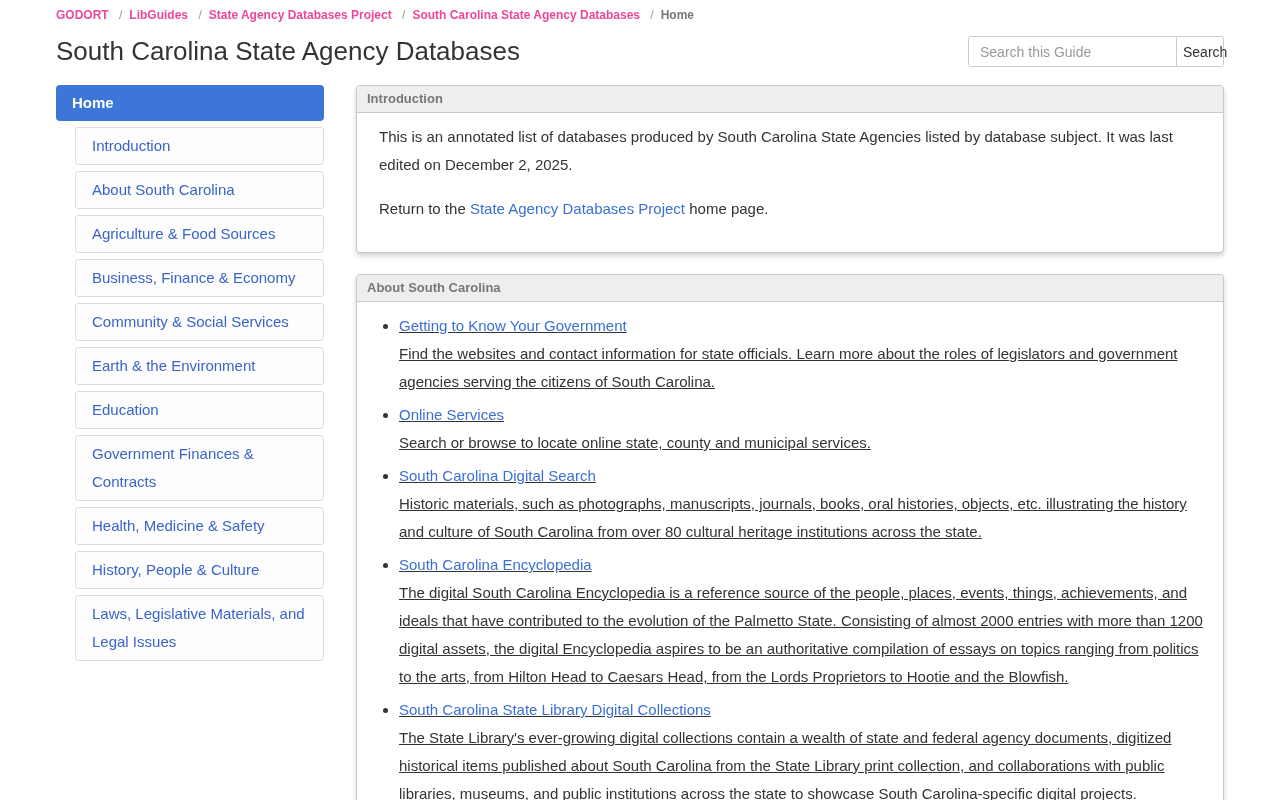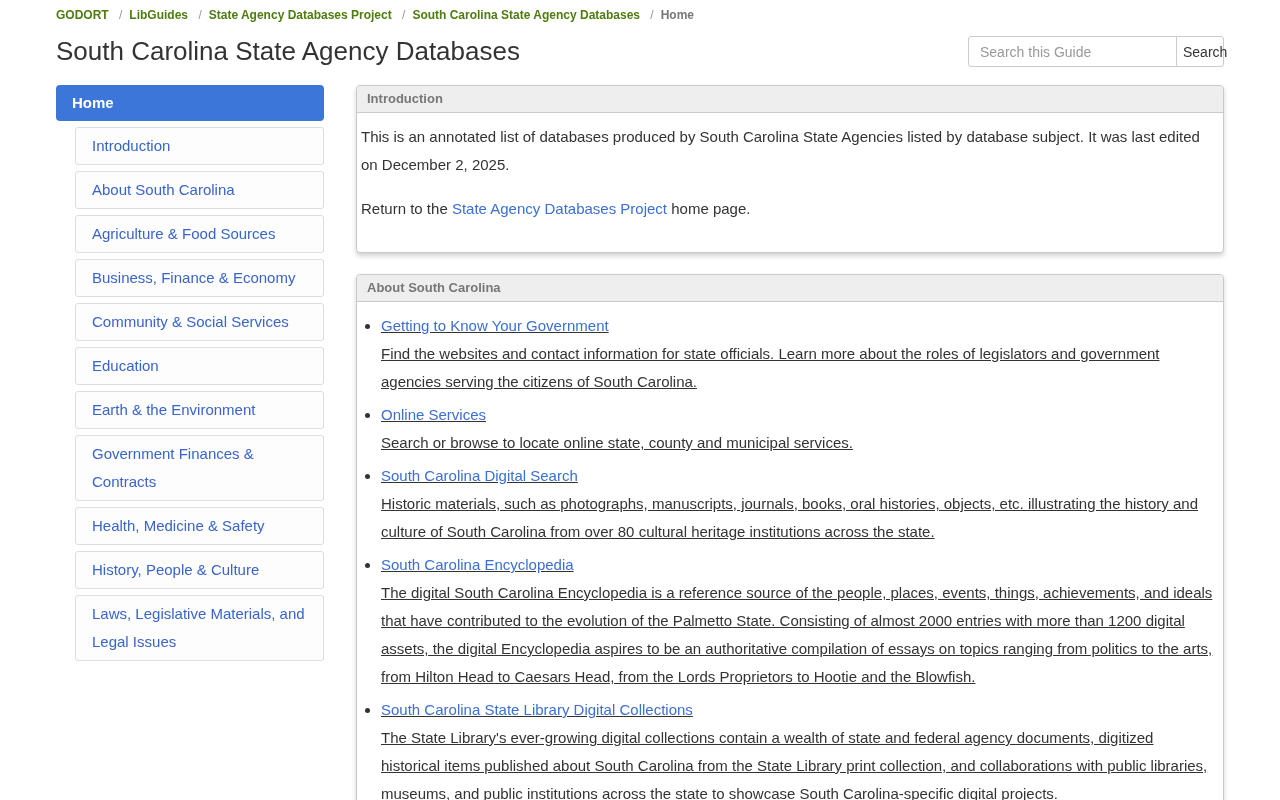--- a/index.html
+++ b/index.html
@@ -11,21 +11,21 @@
     overflow: hidden;
     background: #ffffff;
     color: #333333;
     font-family: "Liberation Sans", sans-serif;
   }
   .page { width: 1280px; padding: 8px 56px 0 56px; }
 
   
   .breadcrumb { font-size: 12px; line-height: 14px; white-space: nowrap; }
   .crumb-label {
-    color: #4d7c0f;
+    color: #ec4899;
     font-weight: 700;
     text-decoration: none;
     cursor: pointer;
   }
   .sep { color: #999; font-weight: 400; margin: 0 7px; }
   .breadcrumb .crumb:first-of-type .sep { display: none; }
   .breadcrumb .crumb:last-of-type .crumb-label { color: #777; cursor: default; }
 
   
   .header-row {
@@ -111,21 +111,21 @@
     background: #eeeeee;
     border-bottom: 1px solid #c9c9c9;
     border-radius: 4px 4px 0 0;
     padding: 5px 10px;
     font-size: 13px;
     font-weight: 700;
     color: #777777;
     line-height: 16px;
   }
   .panel-body {
-    padding: 10px 10px 14px 4px;
+    padding: 10px 10px 14px 22px;
     font-size: 15px;
     line-height: 28px;
     color: #333;
   }
   .panel-body p { margin: 0 0 16px 0; }
   .panel-body p:last-child { margin-bottom: 15px; }
   .inline-link, .db-link {
     color: #3b6fd4;
     text-decoration: none;
     cursor: pointer;
@@ -171,23 +171,23 @@
 
           <a class="nav-item">About South Carolina</a>
 
           <a class="nav-item">Agriculture &amp; Food Sources</a>
 
           <a class="nav-item">Business, Finance &amp; Economy</a>
 
           <a class="nav-item">Community &amp; Social Services</a>
 
 
+          <a class="nav-item">Earth &amp; the Environment</a>
+
           <a class="nav-item">Education</a>
-
-          <a class="nav-item">Earth &amp; the Environment</a>
 
 
           <a class="nav-item">Government Finances &amp; Contracts</a>
 
           <a class="nav-item">Health, Medicine &amp; Safety</a>
 
           <a class="nav-item">History, People &amp; Culture</a>
 
 
           <a class="nav-item">Laws, Legislative Materials, and Legal Issues</a>

